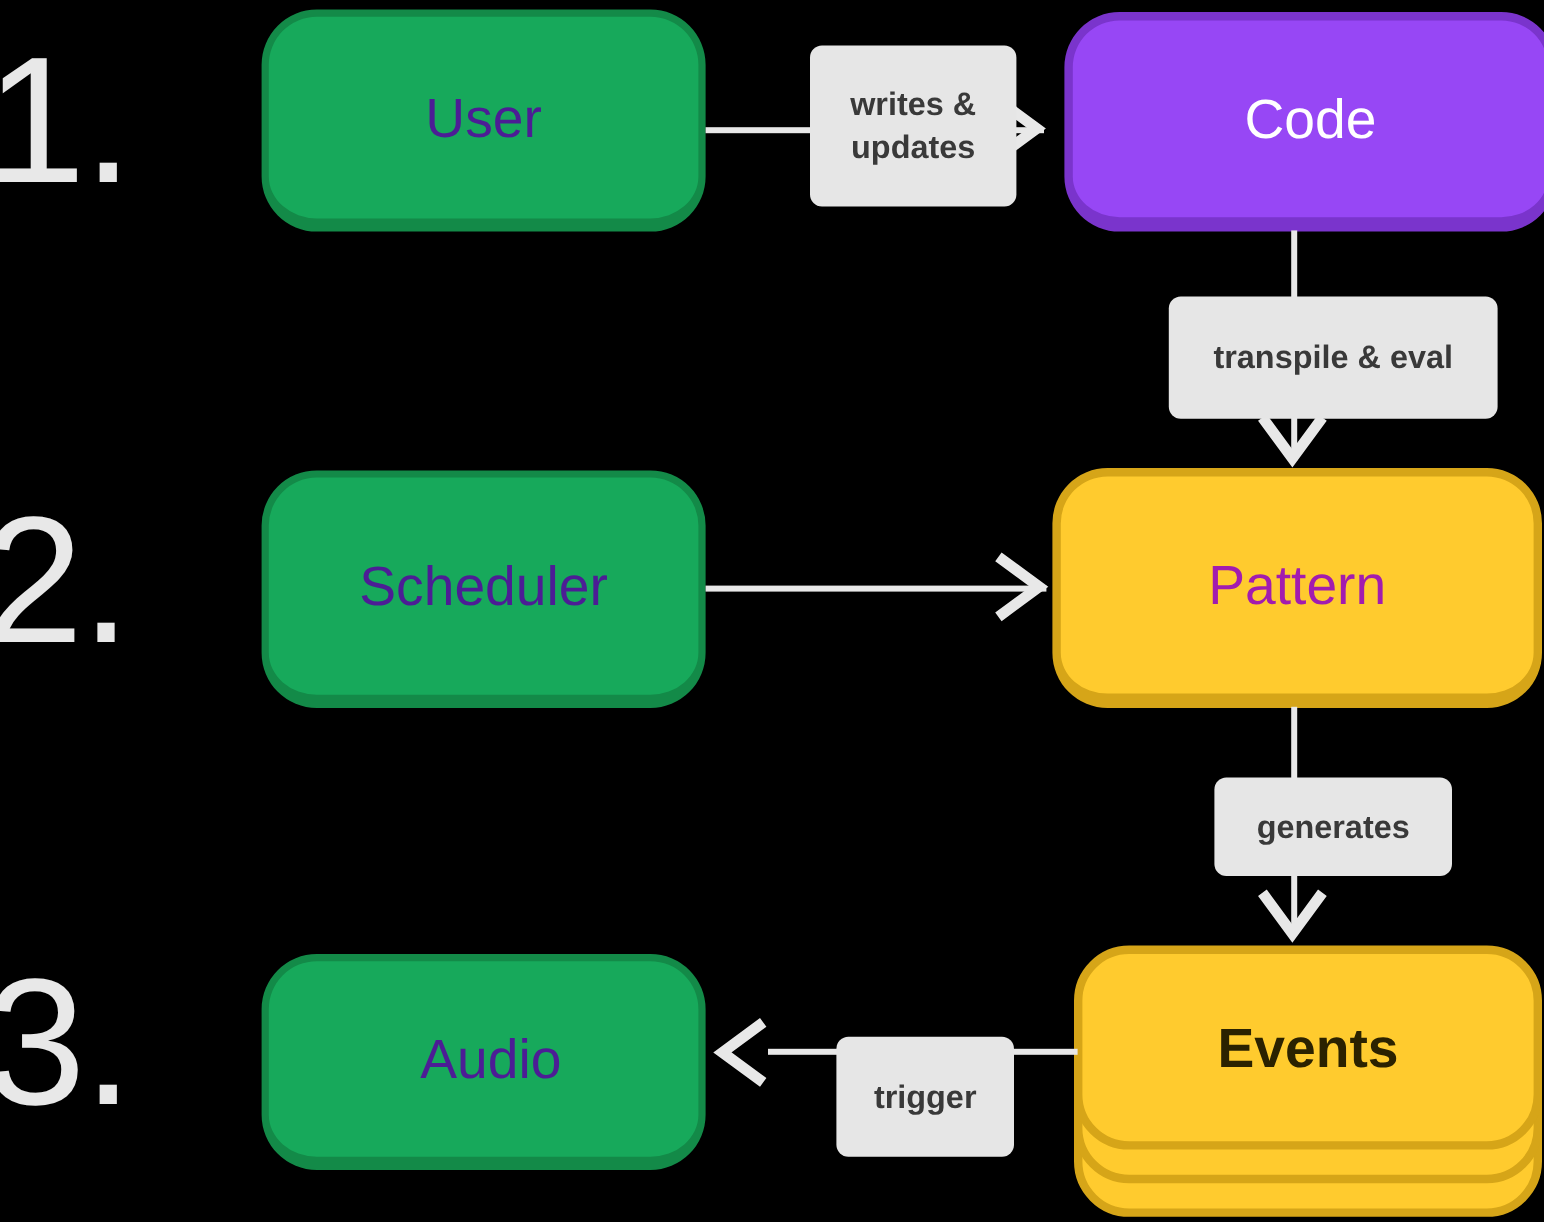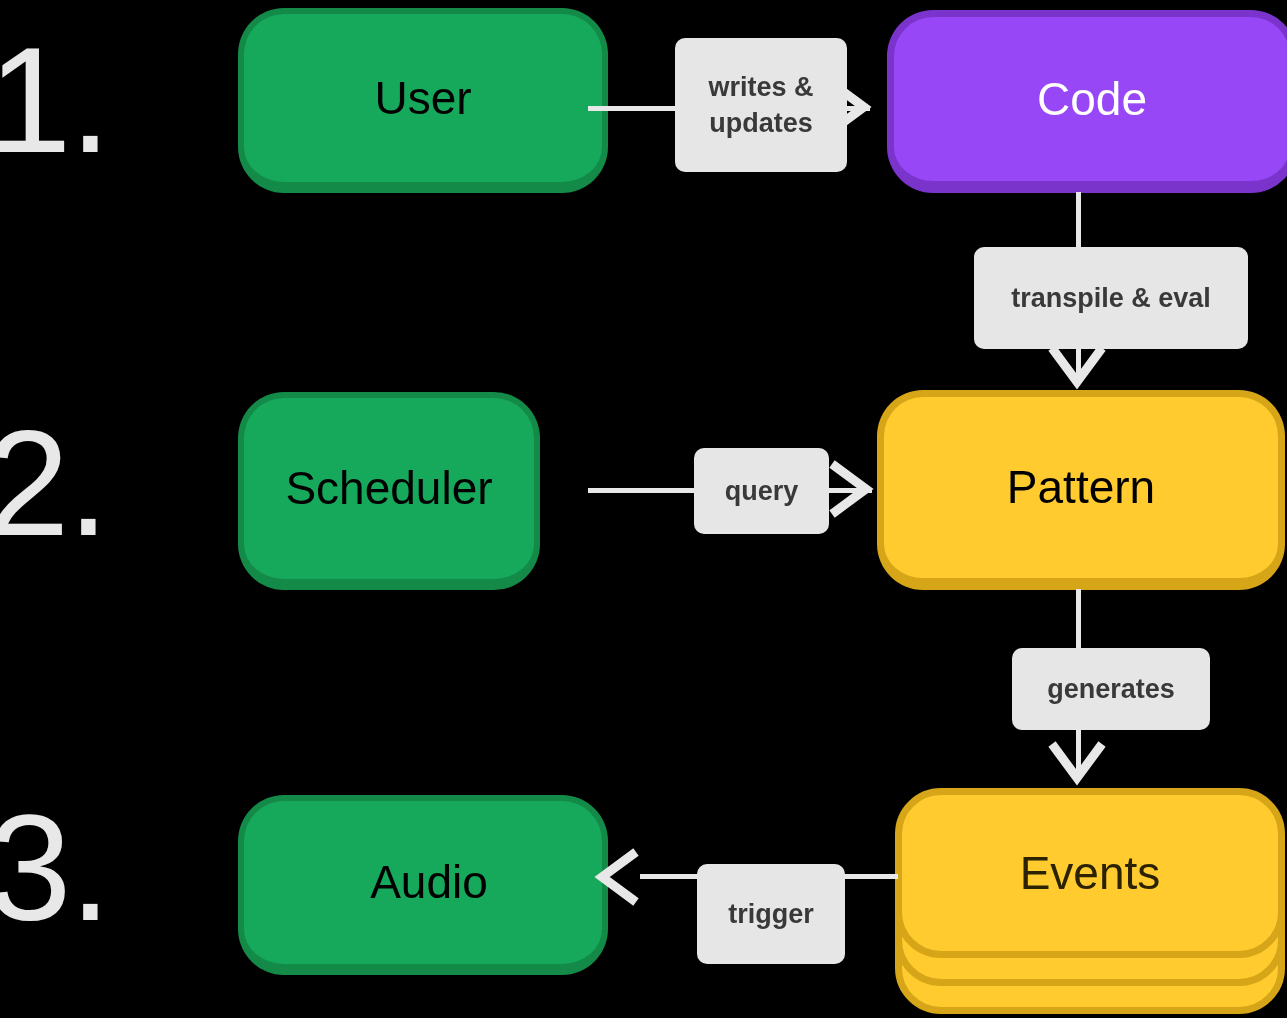--- a/index.html
+++ b/index.html
@@ -30,46 +30,46 @@
     border-radius:46px;
     font-size:46px;
     font-weight:400;
     text-align:center;
     line-height:1.1;
   }
   .node.green{
     background:#17a95b;
     border:6px solid #138a48;
     border-bottom-width:11px;
-    color:#000000;
-    margin-left:20px;
+    color:#4c1d95;
   }
   .node.purple{
     background:#9747f5;
     border:7px solid #7a34cc;
     border-bottom-width:12px;
     color:#ffffff;
     margin-left:12px;
   }
   .node.yellow{
     background:#ffcb2e;
     border:7px solid #d6a518;
     border-bottom-width:12px;
-    color:#000000;
+    color:#a21caf;
   }
 
   
   .stack{position:absolute;}
   .stack .layer{
     position:absolute;
     left:0;
     box-sizing:border-box;
     border-radius:46px;
     background:#ffcb2e;
     border:7px solid #d6a518;
+    font-weight:bold;
   }
   .stack .layer.l3{top:56px;width:100%;height:170px;}
   .stack .layer.l2{top:28px;width:100%;height:170px;}
   .stack .layer.l1{
     top:0;width:100%;height:170px;
     display:flex;align-items:center;justify-content:center;
     color:#2b2200;font-size:46px;
   }
 
   
@@ -126,31 +126,30 @@
   <div class="conn v" style="left:1076px;top:192px;height:192px;"></div>
 
   <div class="arrow" style="left:1046px;top:342px;">
     <svg width="62" height="54" viewBox="0 0 62 54">
       <path d="M6 6 L31 40 L56 6" fill="none" stroke="#e8e8e8" stroke-width="9" stroke-linecap="butt" stroke-linejoin="miter"></path>
     </svg>
   </div>
 
   <div class="edge-label" style="left:942px;top:247px;width:274px;height:102px;">transpile &amp; eval</div>
 
-  <div class="node green" style="left:218px;top:392px;width:302px;height:198px;">Scheduler</div>
+  <div class="node green" style="left:218px;top:392px;width:370px;height:198px;">Scheduler</div>
 
   <div class="conn h" style="left:588px;top:488px;width:284px;"></div>
 
   <div class="arrow" style="left:826px;top:458px;">
     <svg width="54" height="62" viewBox="0 0 54 62">
       <path d="M6 6 L40 31 L6 56" fill="none" stroke="#e8e8e8" stroke-width="9" stroke-linecap="butt" stroke-linejoin="miter"></path>
     </svg>
   </div>
 
-  <div class="edge-label" style="left:662px;top:448px;width:135px;height:86px;">query</div>
 
   <div class="node yellow" style="left:877px;top:390px;width:408px;height:200px;">Pattern</div>
 
   <div class="conn v" style="left:1076px;top:589px;height:190px;"></div>
 
   <div class="arrow" style="left:1046px;top:738px;">
     <svg width="62" height="54" viewBox="0 0 62 54">
       <path d="M6 6 L31 40 L56 6" fill="none" stroke="#e8e8e8" stroke-width="9" stroke-linecap="butt" stroke-linejoin="miter"></path>
     </svg>
   </div>

